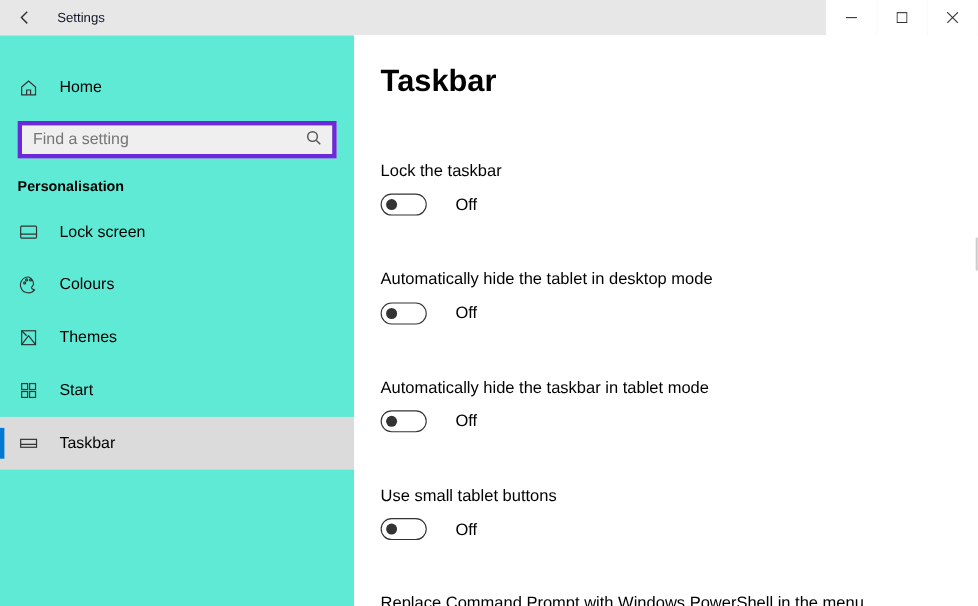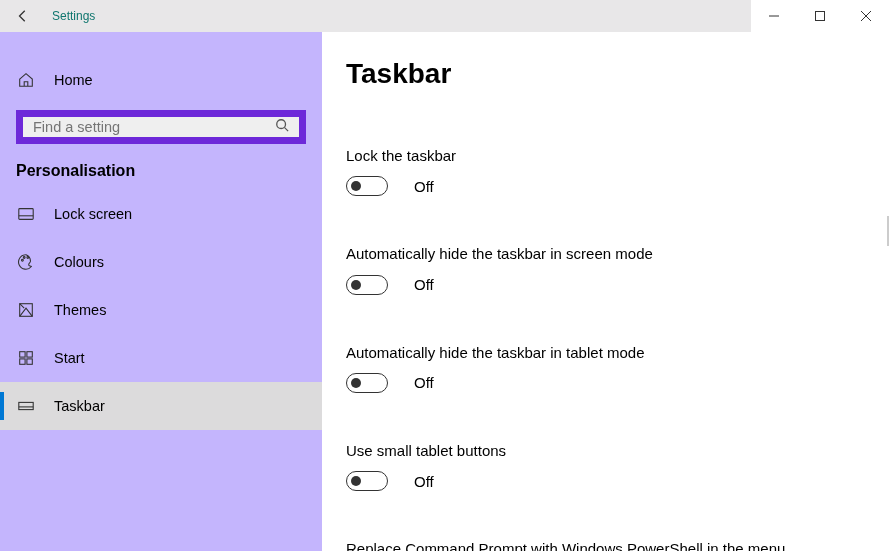--- a/index.html
+++ b/index.html
@@ -1,36 +1,36 @@
 <!DOCTYPE html>
 <html><head>
 <meta charset="utf-8">
 <style>
   * { box-sizing: border-box; margin: 0; padding: 0; font-family: "Segoe UI", Arial, sans-serif; }
   body { width: 889px; height: 551px; background: #ffffff; overflow: hidden; display: flex; flex-direction: column; }
   .titlebar { height: 32px; display: flex; align-items: center; background: #e8e7e8; }
   .titlebar .back { width: 46px; height: 32px; display: flex; align-items: center; justify-content: center; }
   .titlebar .back svg { width: 14px; height: 14px; stroke: #333; stroke-width: 1.5; fill: none; }
-  .titlebar .title { font-size: 12px; color: #0f766e; margin-left: 6px; }
+  .titlebar .title { font-size: 12px; color: #0f172a; margin-left: 6px; }
   .titlebar .spacer { flex: 1; }
   .winbtn { width: 46px; height: 32px; display: flex; align-items: center; justify-content: center; background: #ffffff; }
   .winbtn svg { width: 10px; height: 10px; stroke: #333; stroke-width: 1; fill: none; }
   .body { flex: 1; display: flex; overflow: hidden; }
-  .sidebar { width: 322px; background: #c4b5fd; display: flex; flex-direction: column; padding-top: 24px; }
+  .sidebar { width: 322px; background: #5eead4; display: flex; flex-direction: column; padding-top: 24px; }
   .nav-item { height: 48px; display: flex; align-items: center; padding-left: 16px; gap: 18px; cursor: default; position: relative; }
   .nav-item .icon { width: 20px; height: 20px; display: flex; align-items: center; justify-content: center; }
   .nav-item .icon svg { width: 18px; height: 18px; stroke: #333; stroke-width: 1.2; fill: none; }
   .nav-item .label { font-size: 14.5px; color: #000; }
   .nav-item.active::before { content: ""; position: absolute; left: 0; top: 10px; bottom: 10px; width: 4px; background: #0078d4; }
   .nav-item.active { background: #dcdbdc; }
   .search-wrap { padding: 0 16px; margin-top: 6px; }
-  .search { height: 34px; border: 7px solid #6d28d9; background: #efefef; display: flex; align-items: center; padding: 0 10px; }
+  .search { height: 34px; border: 4px solid #6d28d9; background: #efefef; display: flex; align-items: center; padding: 0 10px; }
   .search input { flex: 1; border: none; outline: none; background: transparent; font-size: 14.5px; color: #666; }
   .search .sicon svg { width: 14px; height: 14px; stroke: #555; stroke-width: 1.5; fill: none; }
-  .section-header { font-size: 16px; font-weight: 600; color: #000; padding: 18px 16px 10px 16px; }
+  .section-header { font-size: 13px; font-weight: 600; color: #000; padding: 18px 16px 10px 16px; }
   .content { flex: 1; background: #ffffff; padding: 26px 40px 0 24px; overflow-y: hidden; position: relative; }
   .content h1 { font-size: 28px; font-weight: 600; color: #000; margin-bottom: 56px; }
   .setting { margin-bottom: 26px; max-width: 440px; margin-top: 48px; }
   .setting .label { font-size: 15px; color: #000; line-height: 1.35; margin-bottom: 10px; }
   .toggle-row { display: flex; align-items: center; gap: 26px; }
   .toggle { width: 42px; height: 20px; border-radius: 10px; border: 1px solid #333; position: relative; background: #fff; }
   .toggle .knob { position: absolute; width: 10px; height: 10px; border-radius: 50%; background: #333; top: 4px; left: 4px; }
   .toggle.on { background: #0078d4; border-color: #0078d4; }
   .toggle.on .knob { background: #fff; left: auto; right: 4px; }
   .toggle-state { font-size: 15px; color: #000; }
@@ -154,21 +154,21 @@
       <div class="label">Lock the taskbar</div>
       <div class="toggle-row">
         <div class="toggle">
             <div class="knob"></div>
           </div>
         <div class="toggle-state">Off</div>
       </div>
     </div>
 
     <div class="setting">
-      <div class="label">Automatically hide the taskbar in screen mode</div>
+      <div class="label">Automatically hide the tablet in desktop mode</div>
       <div class="toggle-row">
         <div class="toggle">
             <div class="knob"></div>
           </div>
         <div class="toggle-state">Off</div>
       </div>
     </div>
 
     <div class="setting">
       <div class="label">Automatically hide the taskbar in tablet mode</div>

